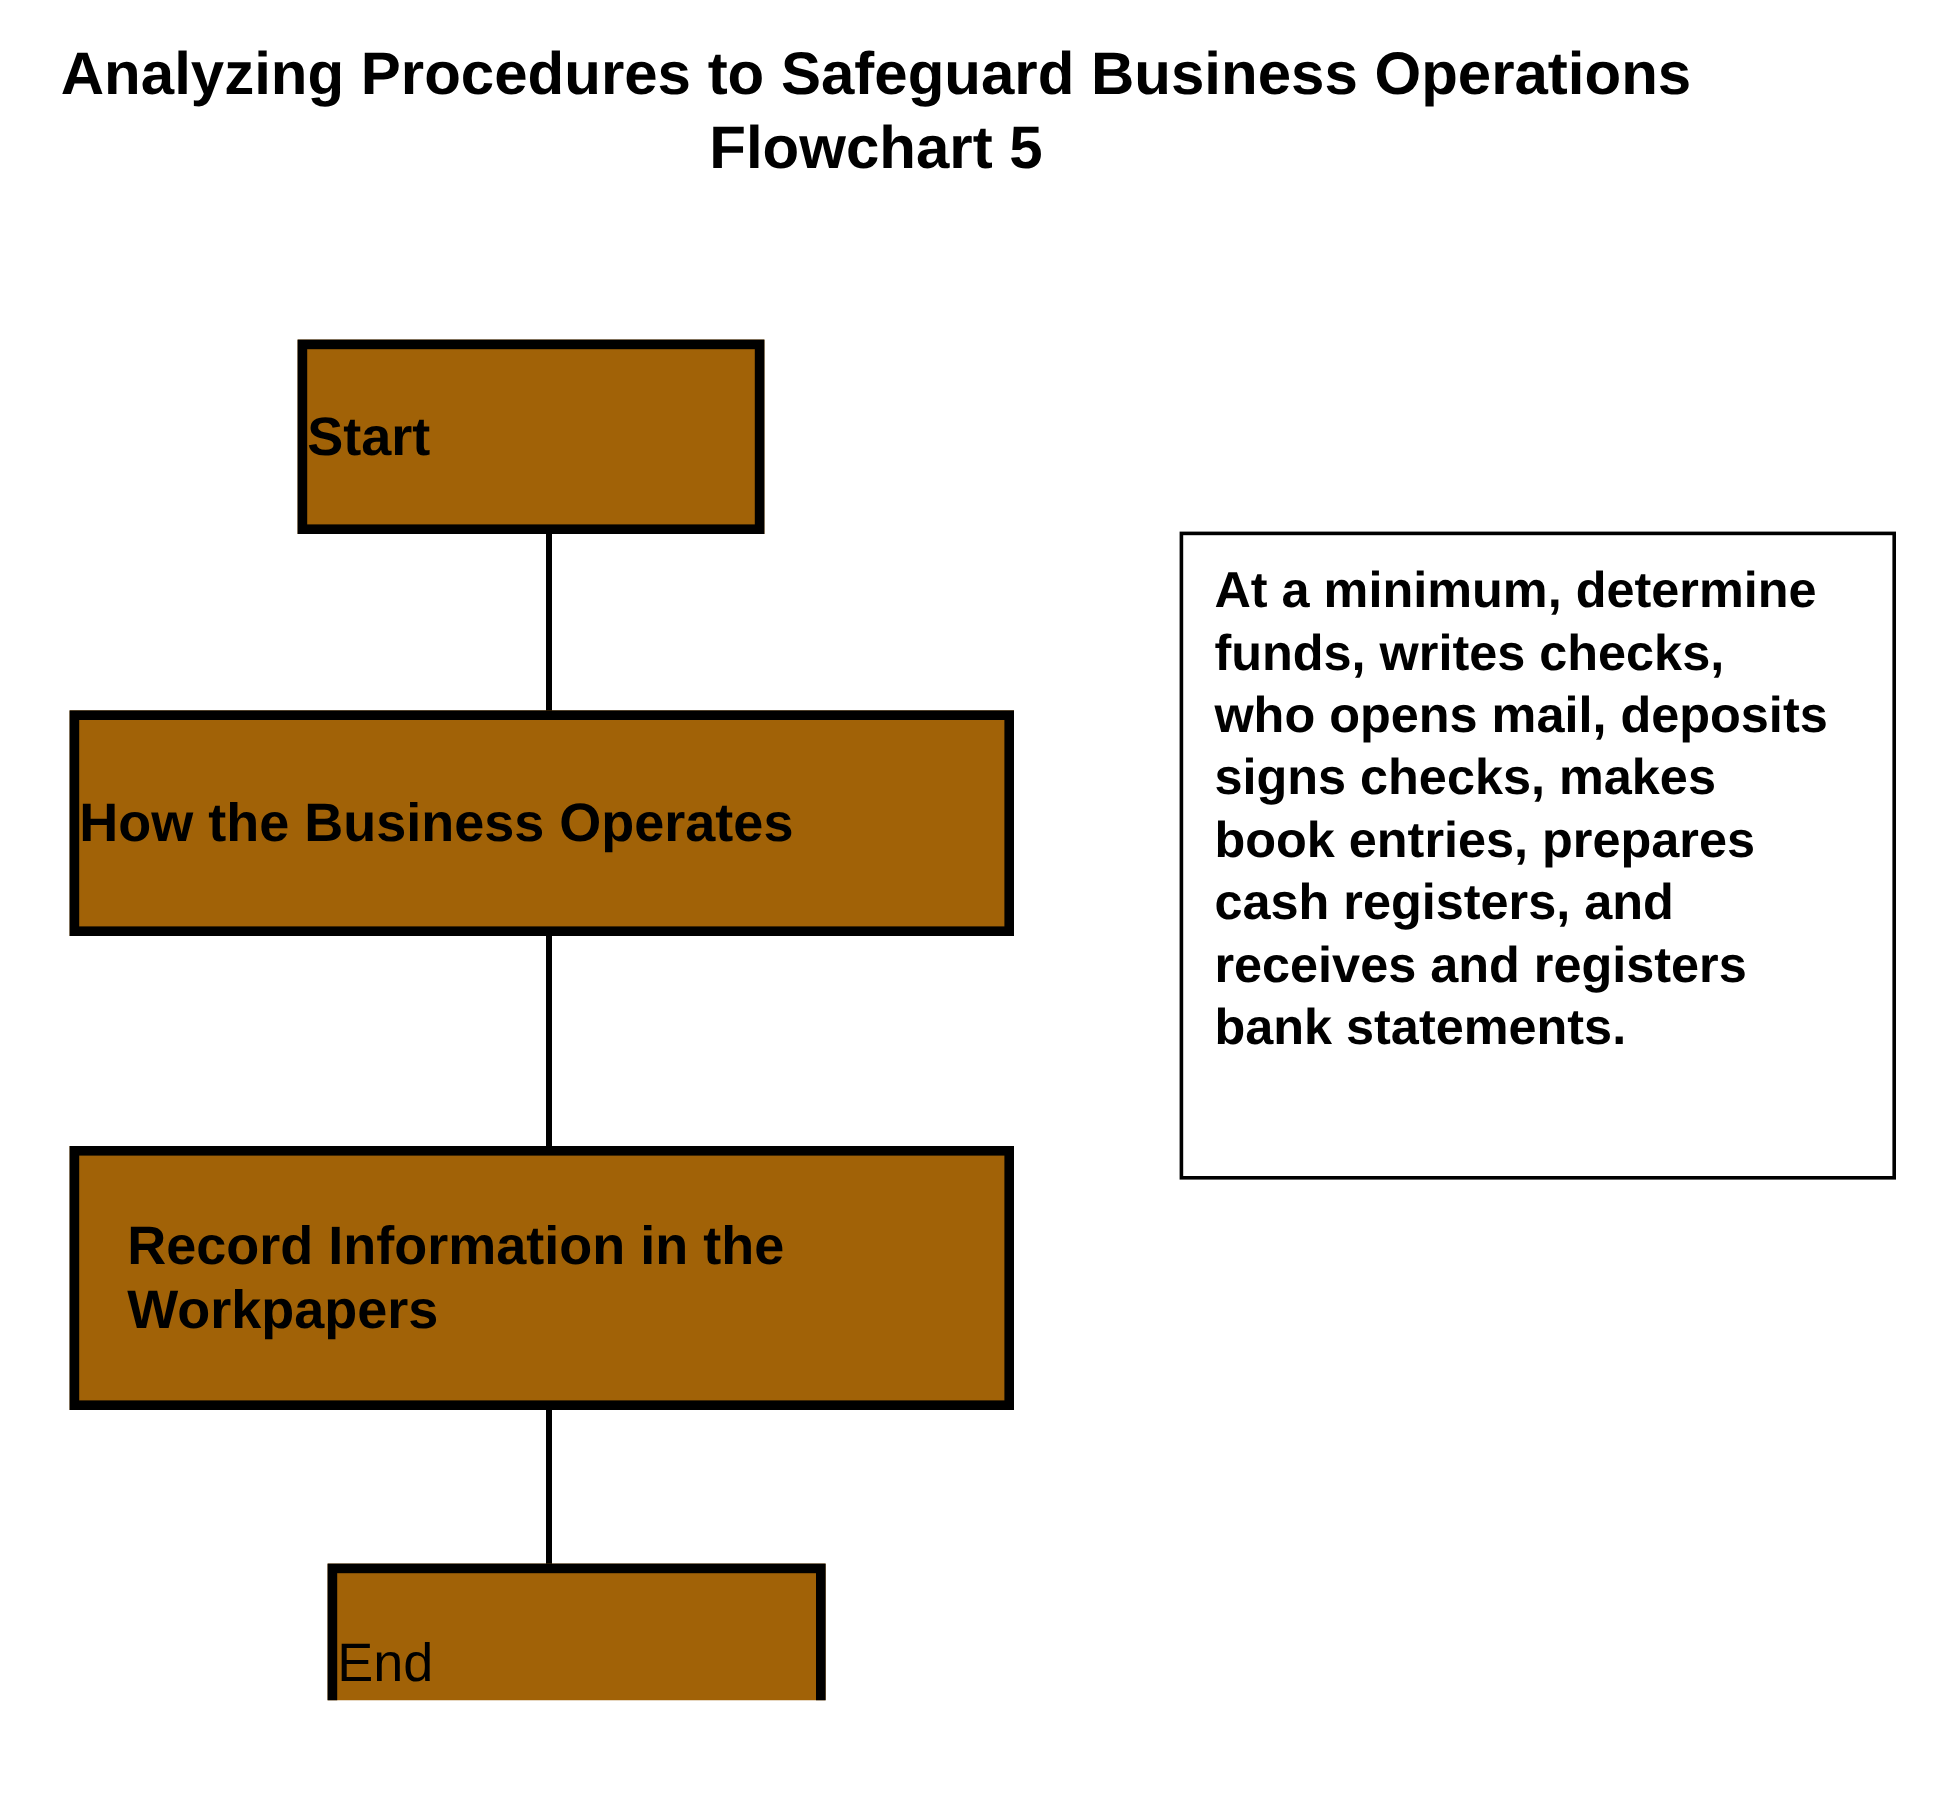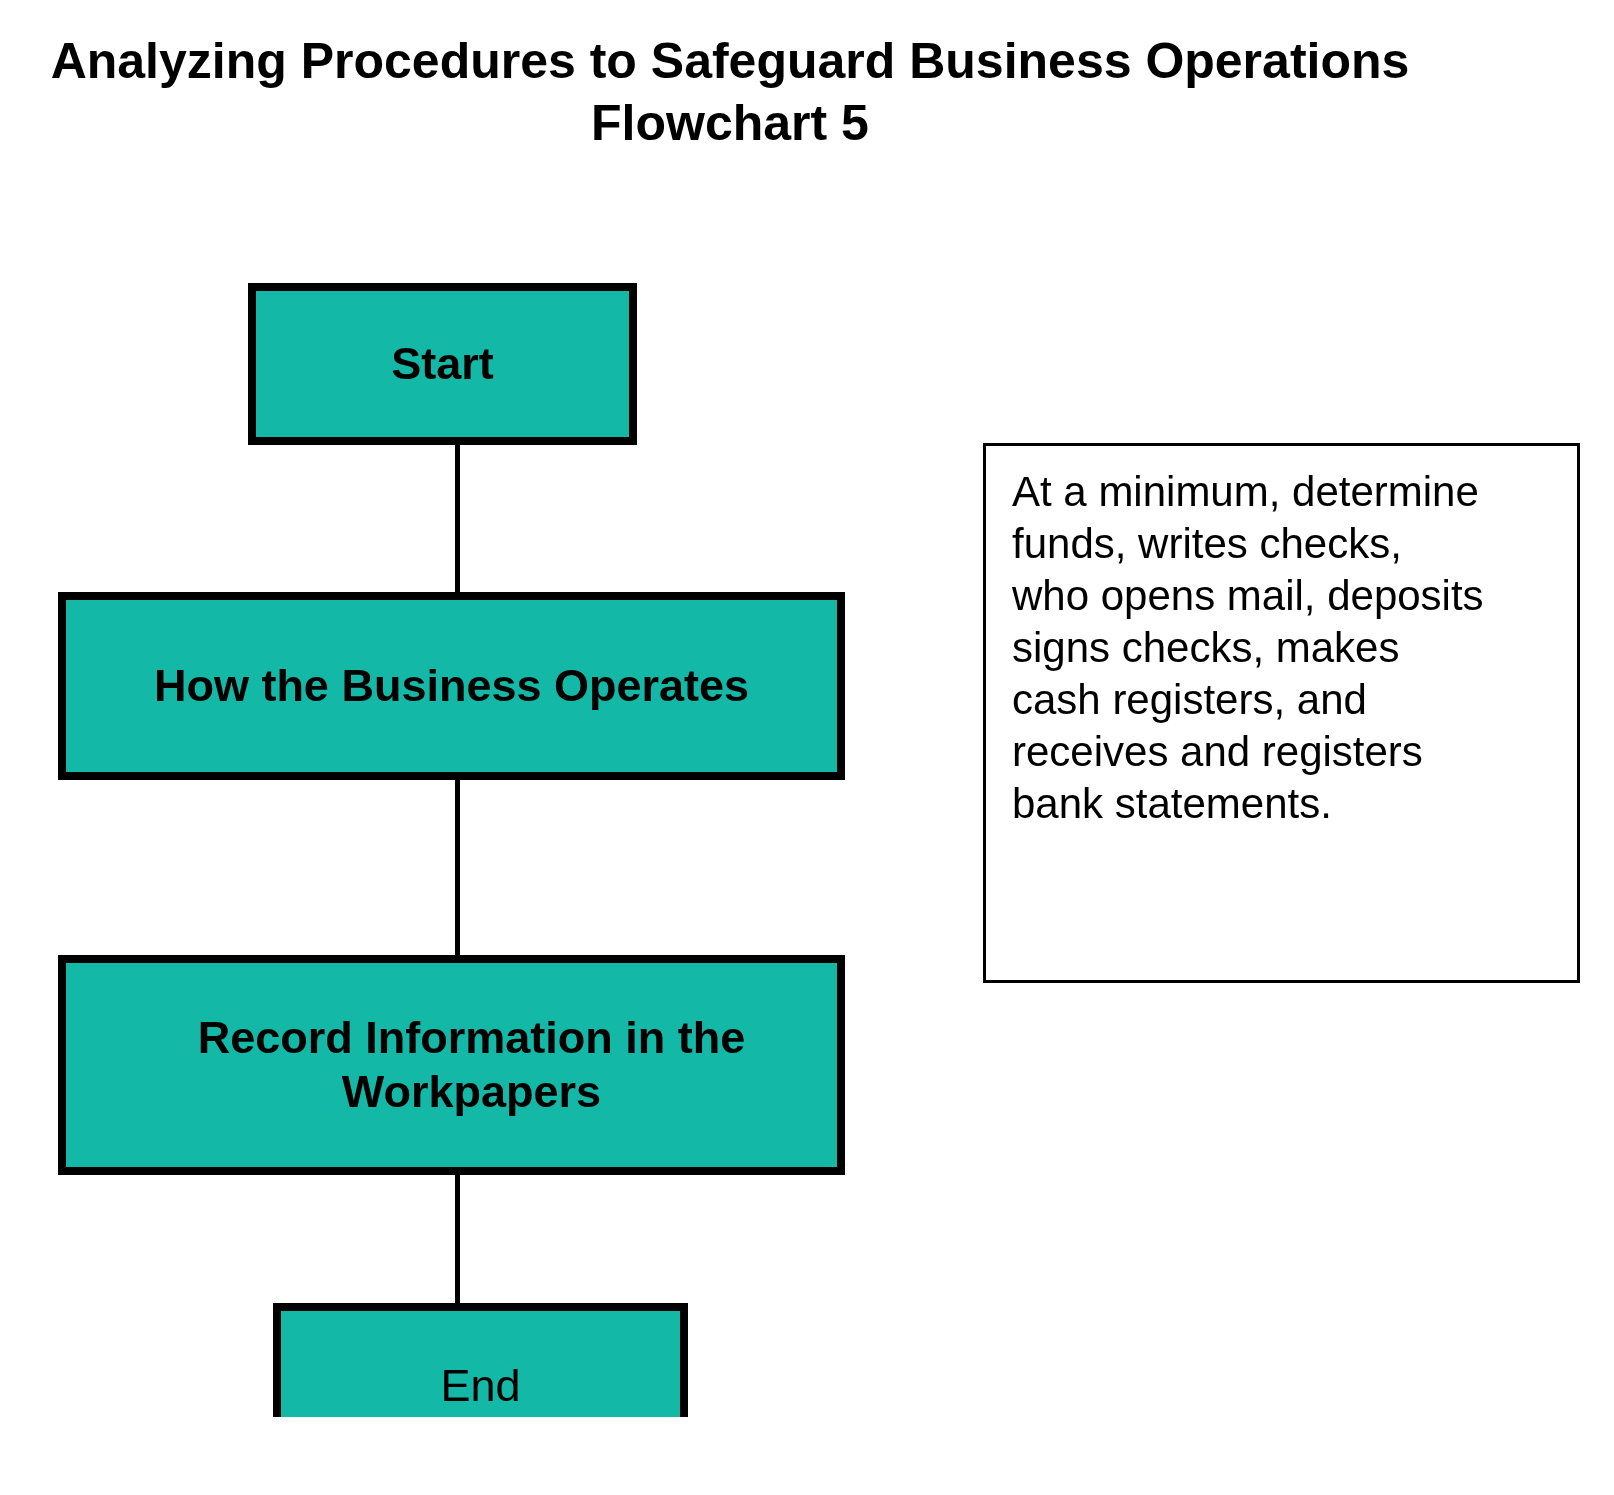--- a/index.html
+++ b/index.html
@@ -24,24 +24,24 @@
     text-align: center;
     font-weight: bold;
     font-size: 50px;
     line-height: 62px;
     color: #000000;
   }
   .flow-box {
     position: absolute;
     box-sizing: border-box;
     border: 8px solid #000000;
-    background: #14b8a6;
+    background: #a16207;
     display: flex;
     flex-direction: column;
-    align-items: center;
+    align-items: flex-start;
     justify-content: center;
     text-align: center;
     font-size: 45px;
     line-height: 54px;
   }
   .flow-box.bold { font-weight: bold; }
   .flow-box.regular { font-weight: normal; margin-left: 28px; }
   #start-box { left: 248px; top: 283px; width: 389px; height: 162px; }
   #interview-box { left: 58px; top: 592px; width: 787px; height: 188px; }
   #record-box { left: 58px; top: 955px; width: 787px; height: 220px; padding-left: 40px; }
@@ -61,21 +61,21 @@
     width: 597px;
     height: 540px;
     box-sizing: border-box;
     border: 3px solid #000000;
     background: #ffffff;
     padding: 20px 20px 20px 26px;
     font-size: 42px;
     line-height: 52px;
     font-weight: normal;
   }
-  .note-line { white-space: nowrap; }
+  .note-line { white-space: nowrap; font-weight: bold; }
 </style>
 </head>
 <body>
 
 <div id="canvas">
 
   <div class="title-block">
     <div>Analyzing Procedures to Safeguard Business Operations</div>
     <div>Flowchart 5</div>
   </div>
@@ -99,18 +99,19 @@
 
   <div id="end-box" class="flow-box regular">
     <div>End</div>
   </div>
 
   <div class="note-box">
     <div class="note-line">At a minimum, determine</div>
     <div class="note-line">funds, writes checks,</div>
     <div class="note-line">who opens mail, deposits</div>
     <div class="note-line">signs checks, makes</div>
+    <div class="note-line">book entries, prepares</div>
     <div class="note-line">cash registers, and</div>
     <div class="note-line">receives and registers</div>
     <div class="note-line">bank statements.</div>
   </div>
 
 </div>
 
 </body></html>

